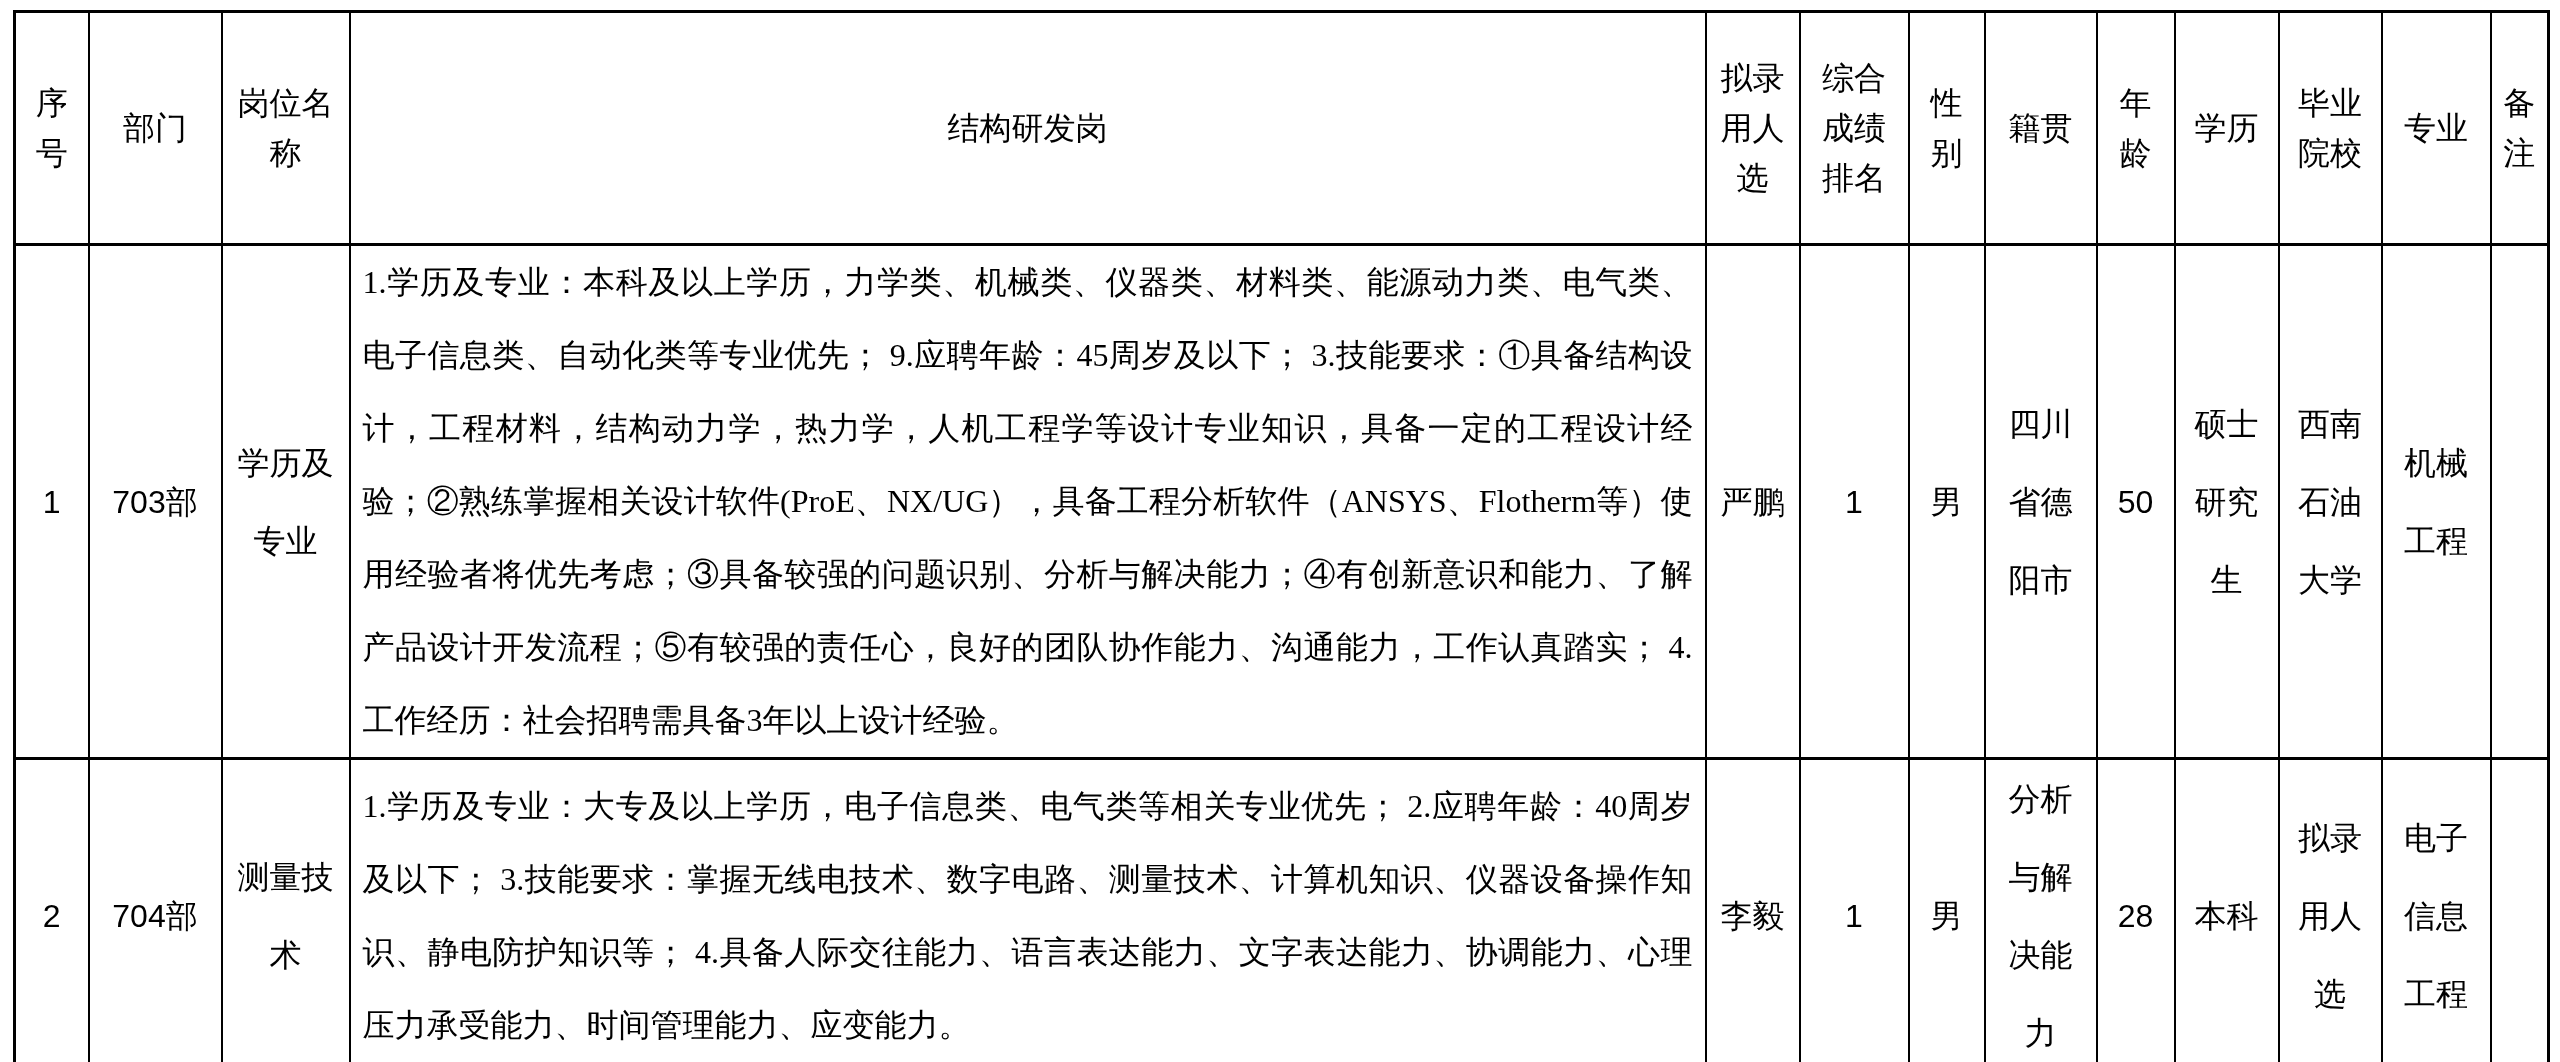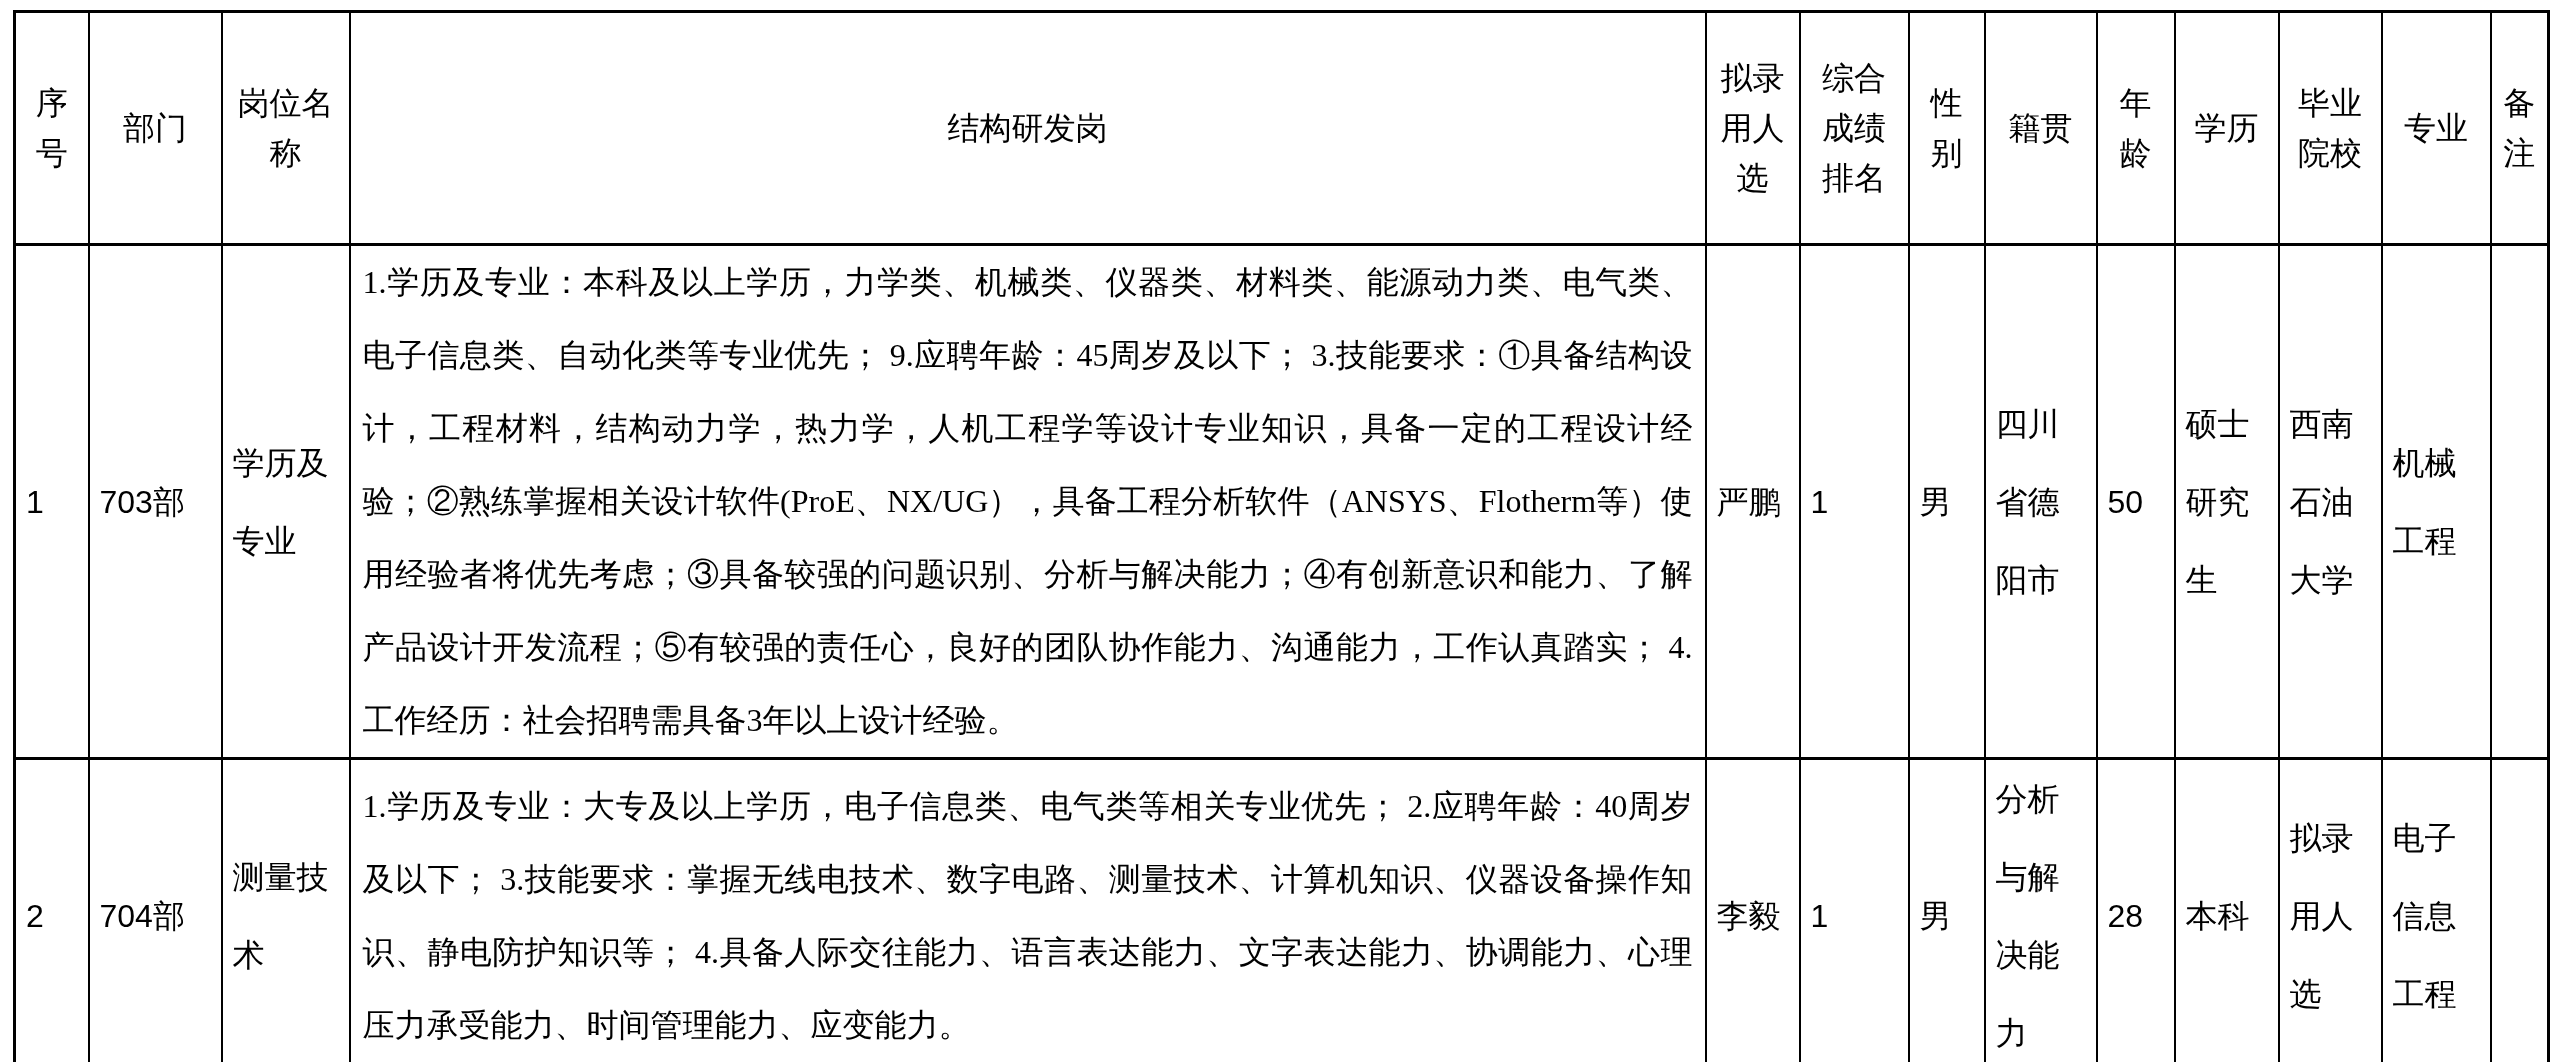--- a/index.html
+++ b/index.html
@@ -32,21 +32,21 @@
     vertical-align: middle;
     overflow: hidden;
     word-wrap: break-word;
   }
   th {
     text-align: center;
     line-height: 50px;
     padding: 0 10px;
   }
   td {
-    text-align: left;
+    text-align: center;
     line-height: 78px;
     padding: 0 10px;
   }
   td.req {
     text-align: justify;
     text-justify: inter-ideograph;
     line-height: 73px;
     padding: 0 12px;
   }
   td.num {

